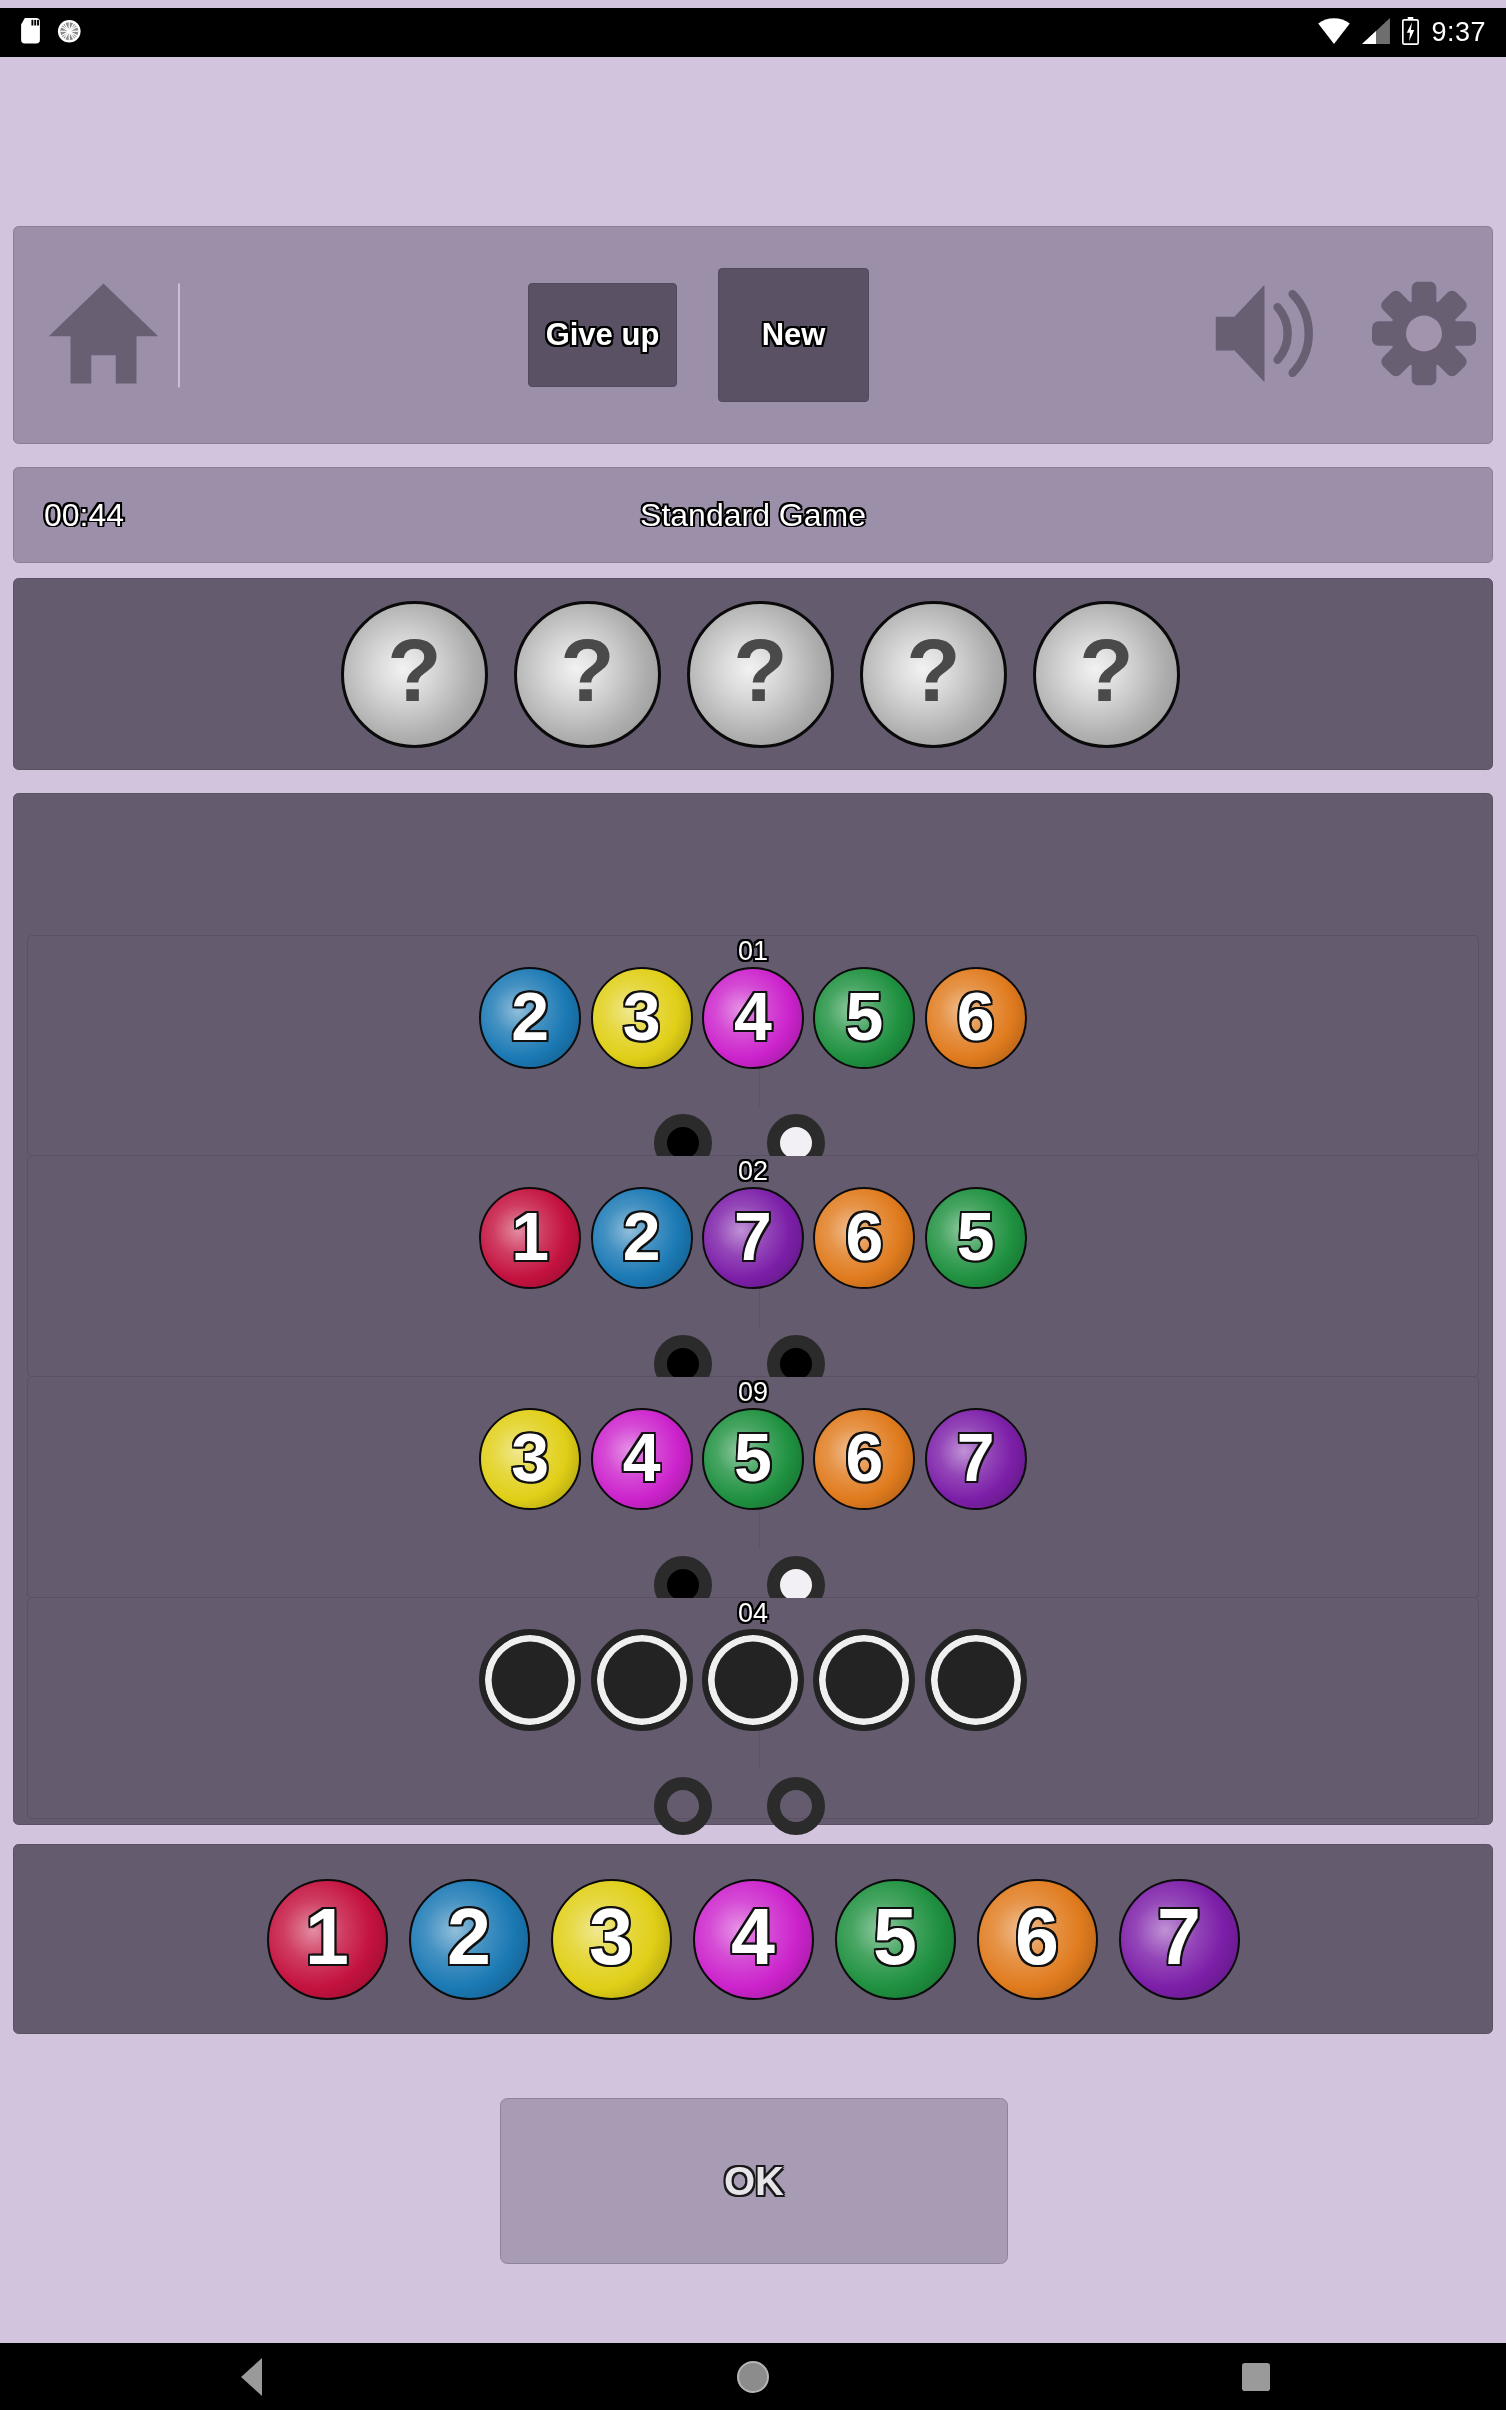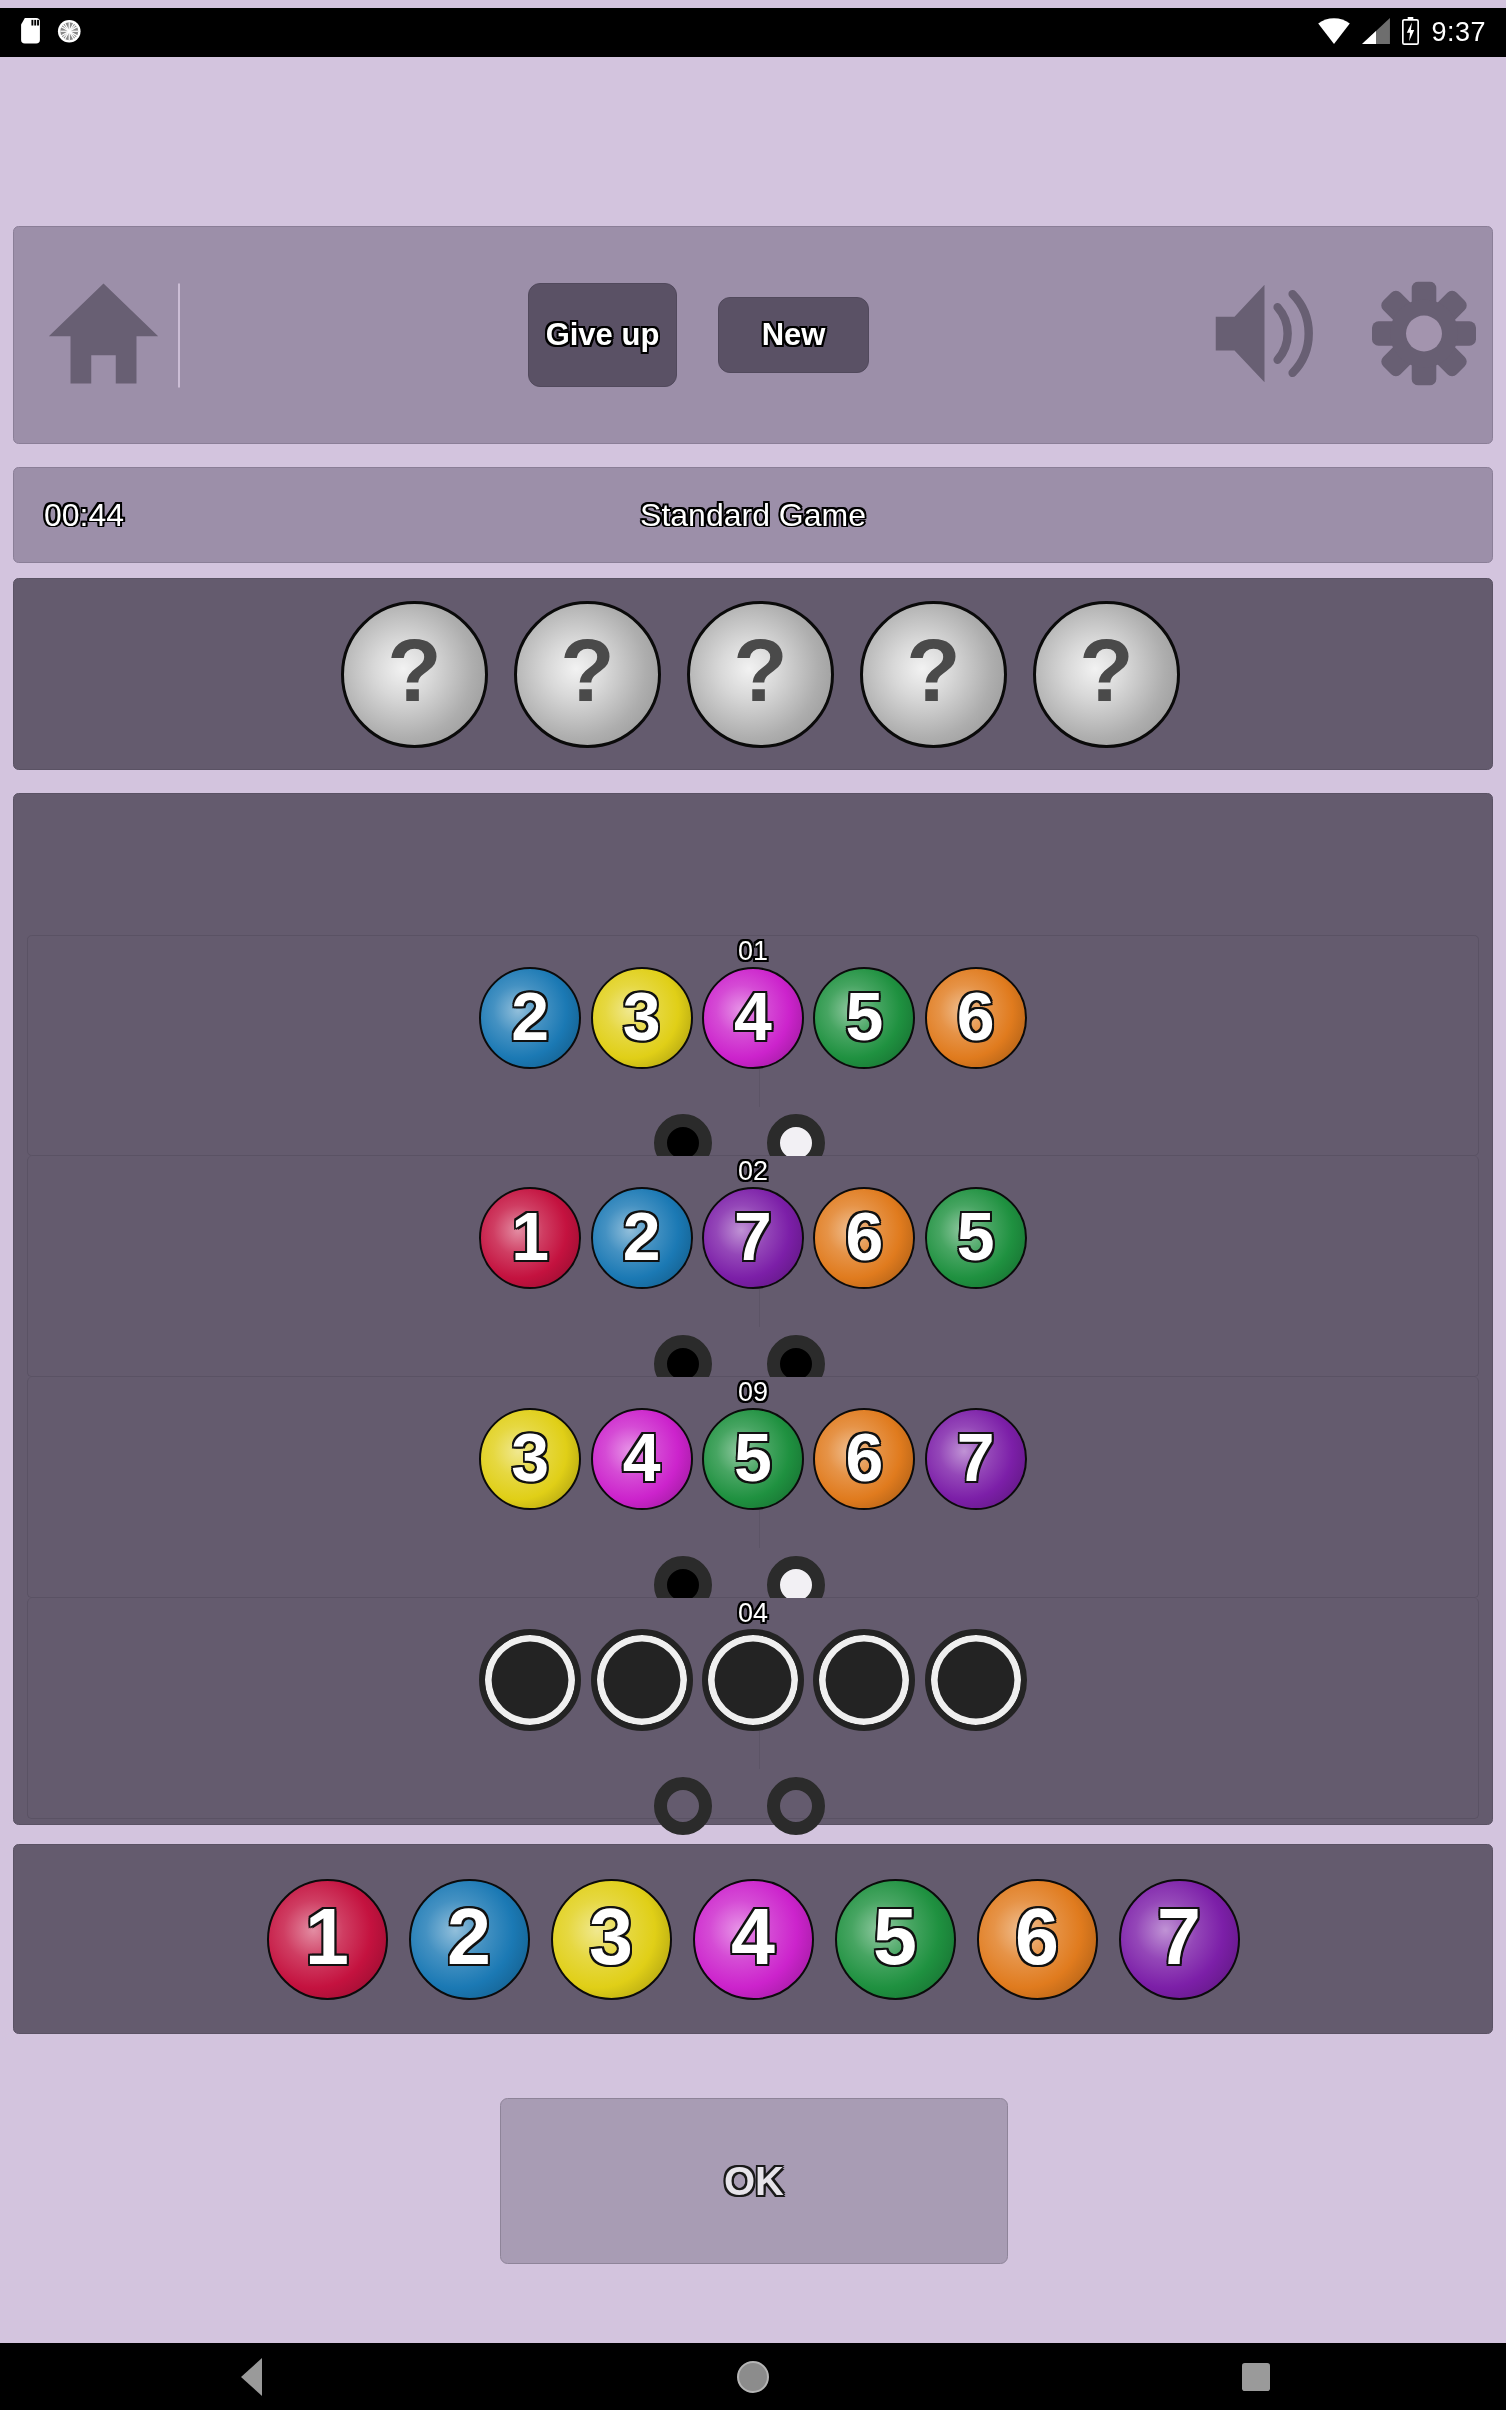--- a/index.html
+++ b/index.html
@@ -41,28 +41,28 @@
   .panel.dark { background: #645b6e; border-color: #5a5264; }
 
   
   #toolbar { top: 226px; height: 218px; }
   #toolbar .inner { position: relative; width: 100%; height: 100%; }
   .home-wrap { position: absolute; left: 32px; top: 50%; transform: translateY(-50%);
                display: flex; align-items: center; }
   .home-divider { width: 1.9px; height: 104px; background: #cbbdd5; margin-left: 17px; }
   .tb-btn {
     position: absolute; top: 50%; transform: translateY(-50%);
-    background: #5a5165; border: 0.9px solid #51495c; border-radius: 12px;
+    background: #5a5165; border: 0.9px solid #51495c; border-radius: 4px;
     color: #fff; font-size: 31px; font-weight: bold;
     display: flex; align-items: center; justify-content: center;
     text-shadow: -1.9px 0 #000, 1.9px 0 #000, 0 -1.9px #000, 0 1.9px #000,
                  -1.9px -1.9px #000, 1.9px -1.9px #000, -1.9px 1.9px #000, 1.9px 1.9px #000;
   }
   #btn-giveup { left: 514px; width: 149px; height: 104px; }
-  #btn-new    { left: 704px; width: 151px; height: 76px; }
+  #btn-new    { left: 704px; width: 151px; height: 134px; }
   .tb-icon { position: absolute; top: 50%; transform: translateY(-50%); }
   #sound-icon { left: 1198px; }
   #gear-icon  { left: 1358px; }
 
   
   #timerbar { top: 467px; height: 96px; }
   #timerbar .inner { position: relative; width: 100%; height: 100%; }
   .out-text {
     color: #fff; font-weight: normal;
     text-shadow: -1.9px 0 #000, 1.9px 0 #000, 0 -1.9px #000, 0 1.9px #000,

